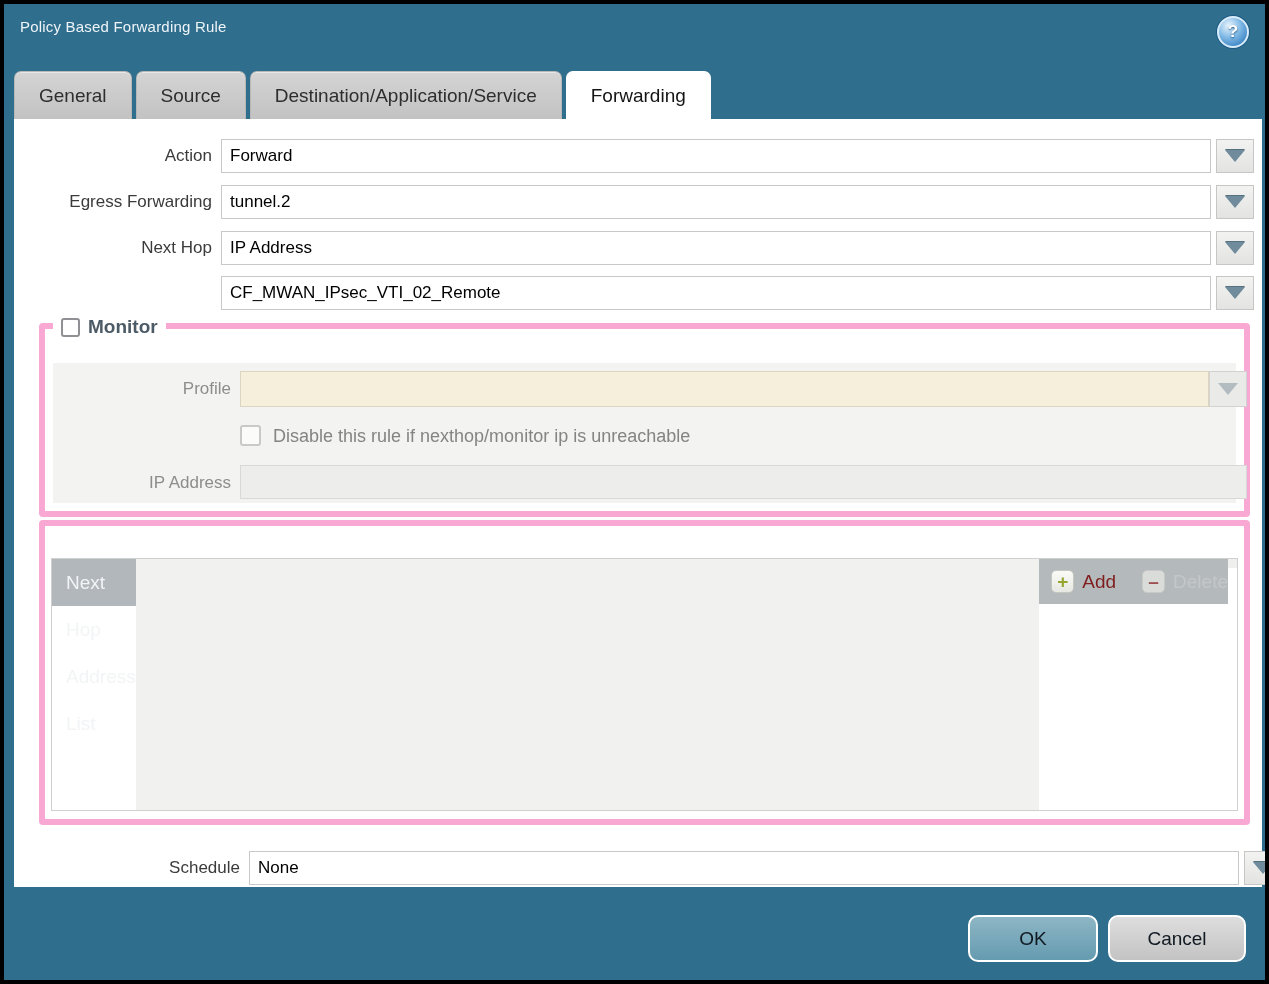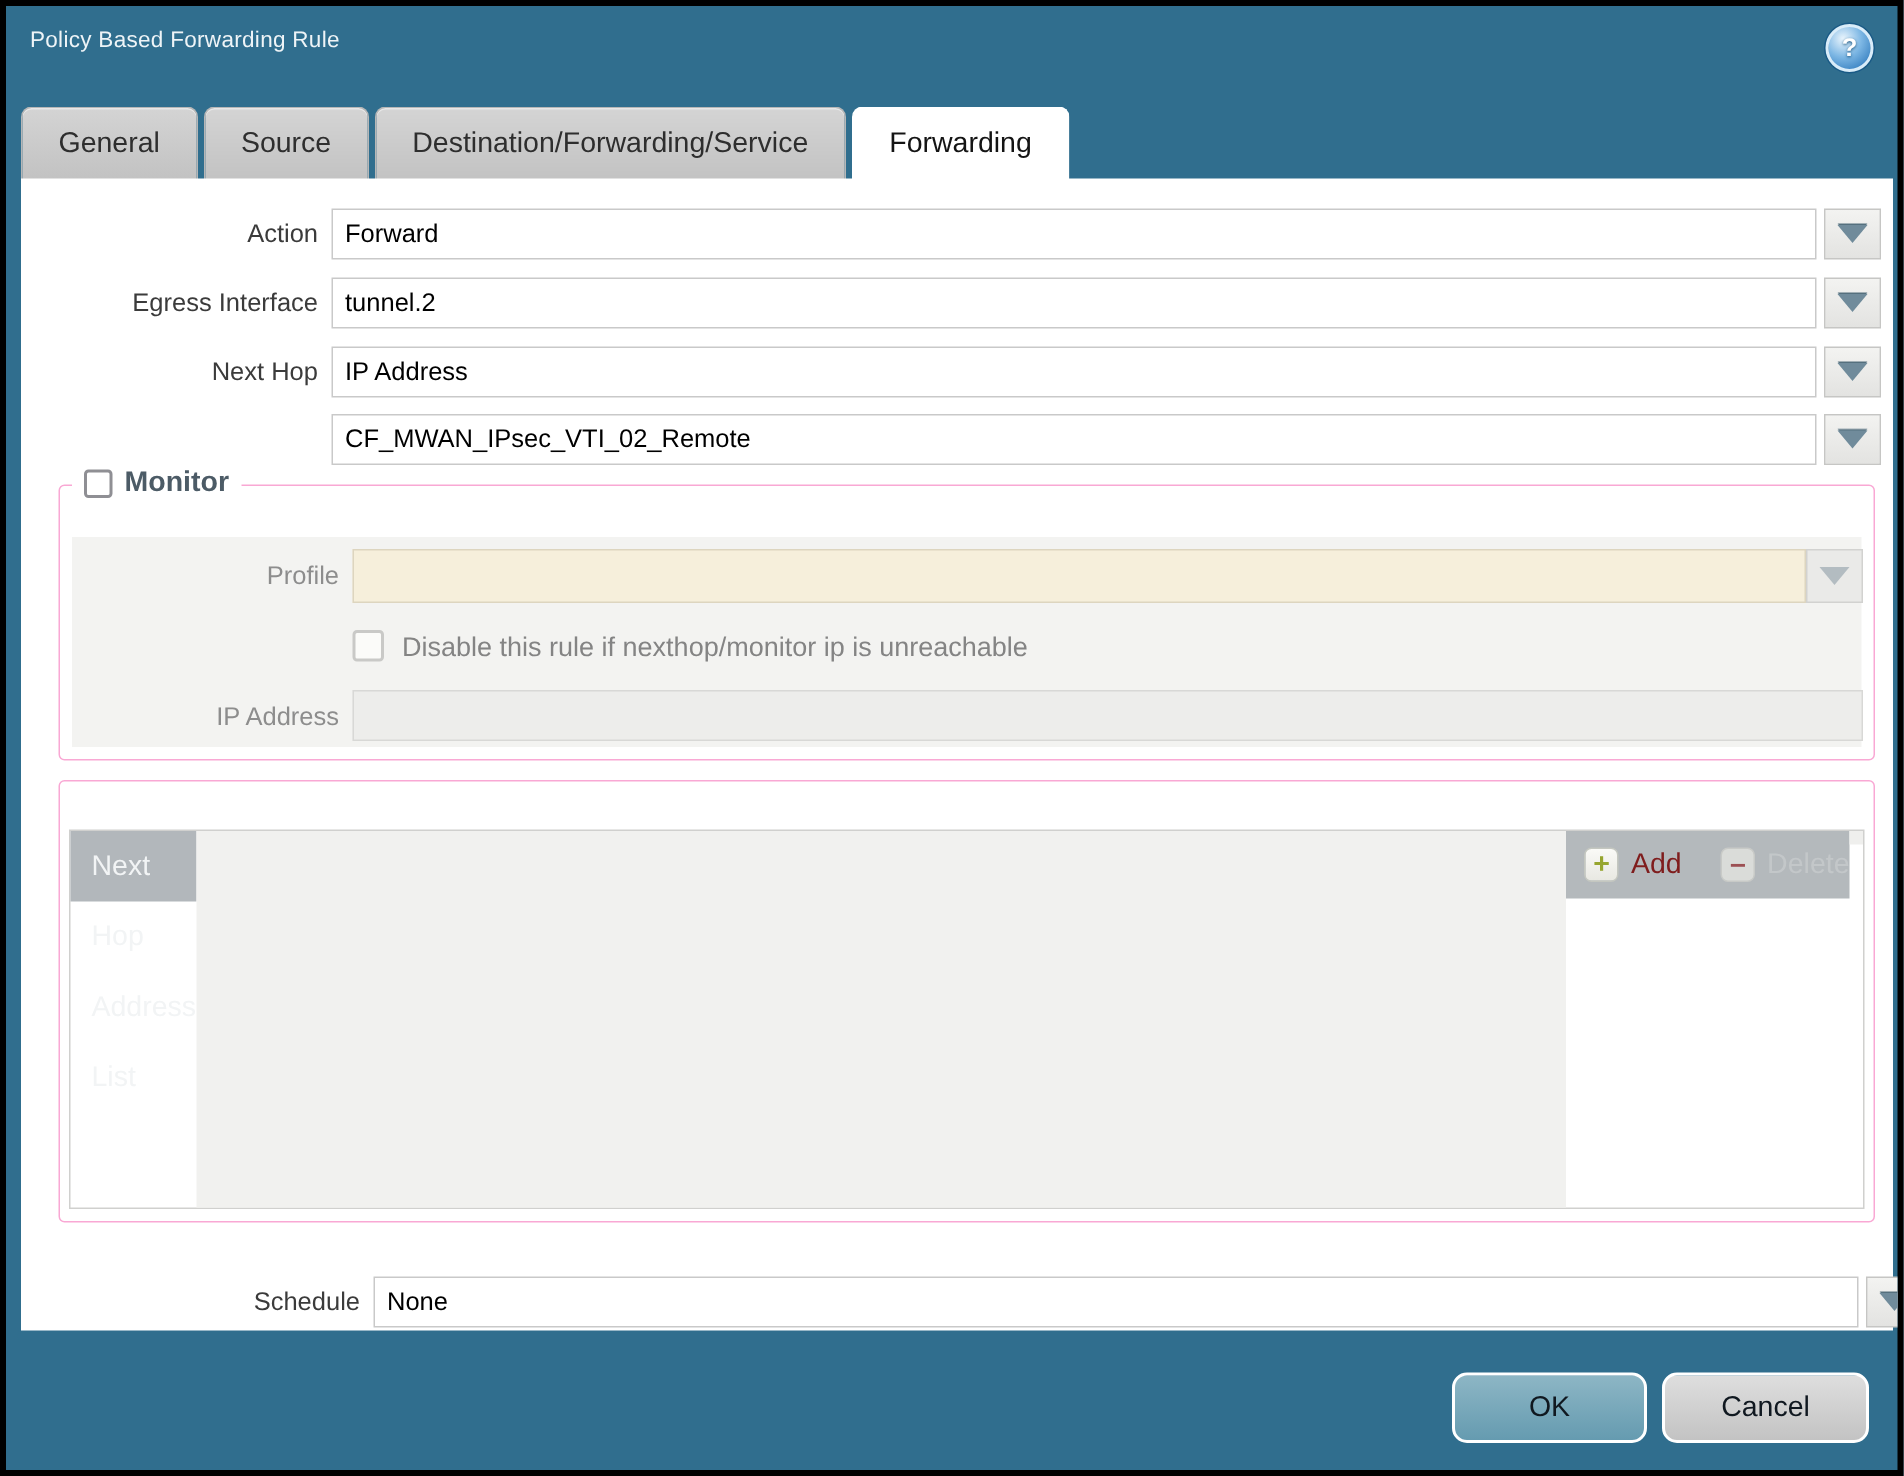--- a/index.html
+++ b/index.html
@@ -69,21 +69,21 @@
   .drop-arrow{
     width:0;height:0;
     border-left:10px solid transparent;border-right:10px solid transparent;
     border-top:12px solid #708b9b;
     filter:drop-shadow(0 -1px 0 #55707e);
   }
   .drop-btn.disabled .drop-arrow{border-top-color:#b3bcc1;filter:none;}
   
   .fset{
     position:absolute;left:25px;right:12px;
-    border:1px solid #f9a8d4;border-radius:4px;background:#fff;
+    border:6px solid #f9a8d4;border-radius:4px;background:#fff;
   }
   .legend{
     position:absolute;top:-13px;left:8px;background:#fff;
     padding:0 8px;display:flex;align-items:center;gap:8px;
   }
   .cbx{
     width:19px;height:19px;box-sizing:border-box;border-radius:3px;
     border:2px solid #8f8f94;background:#fff;cursor:pointer;
   }
   .cbx.disabled{border:2px solid #c9c9c7;background:#fbfbf9;cursor:default;}
@@ -176,36 +176,36 @@
 <div class="screen">
 
   <div class="dlg-title">Policy Based Forwarding Rule</div>
   <div class="help-btn">
     <span>?</span>
   </div>
 
   <div class="tabs">
     <div class="tab">General</div>
     <div class="tab">Source</div>
-    <div class="tab">Destination/Forwarding/Service</div>
+    <div class="tab">Destination/Application/Service</div>
     <div class="tab active">Forwarding</div>
   </div>
 
   <div class="panel">
 
     <div class="frow row-action">
       <div class="flabel">Action</div>
       <input class="finput" type="text" value="Forward" style="">
       <div class="drop-btn">
         <div class="drop-arrow"></div>
       </div>
     </div>
 
     <div class="frow row-egress">
-      <div class="flabel">Egress Interface</div>
+      <div class="flabel">Egress Forwarding</div>
       <input class="finput" type="text" value="tunnel.2" style="">
       <div class="drop-btn">
         <div class="drop-arrow"></div>
       </div>
     </div>
 
     <div class="frow row-nexthop">
       <div class="flabel">Next Hop</div>
       <input class="finput" type="text" value="IP Address" style="">
       <div class="drop-btn">

